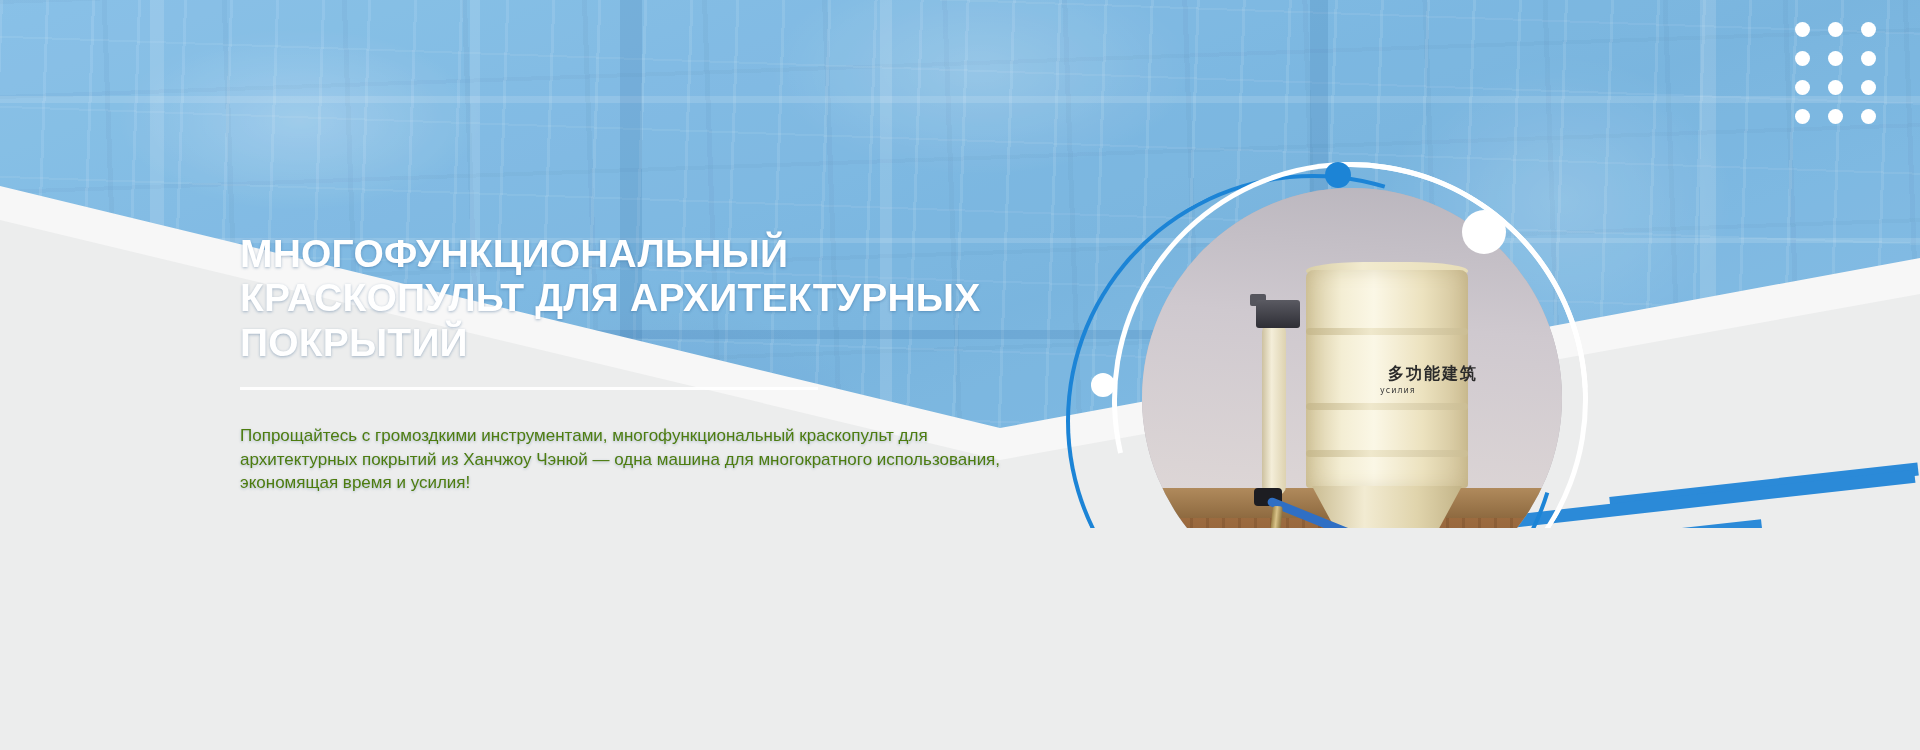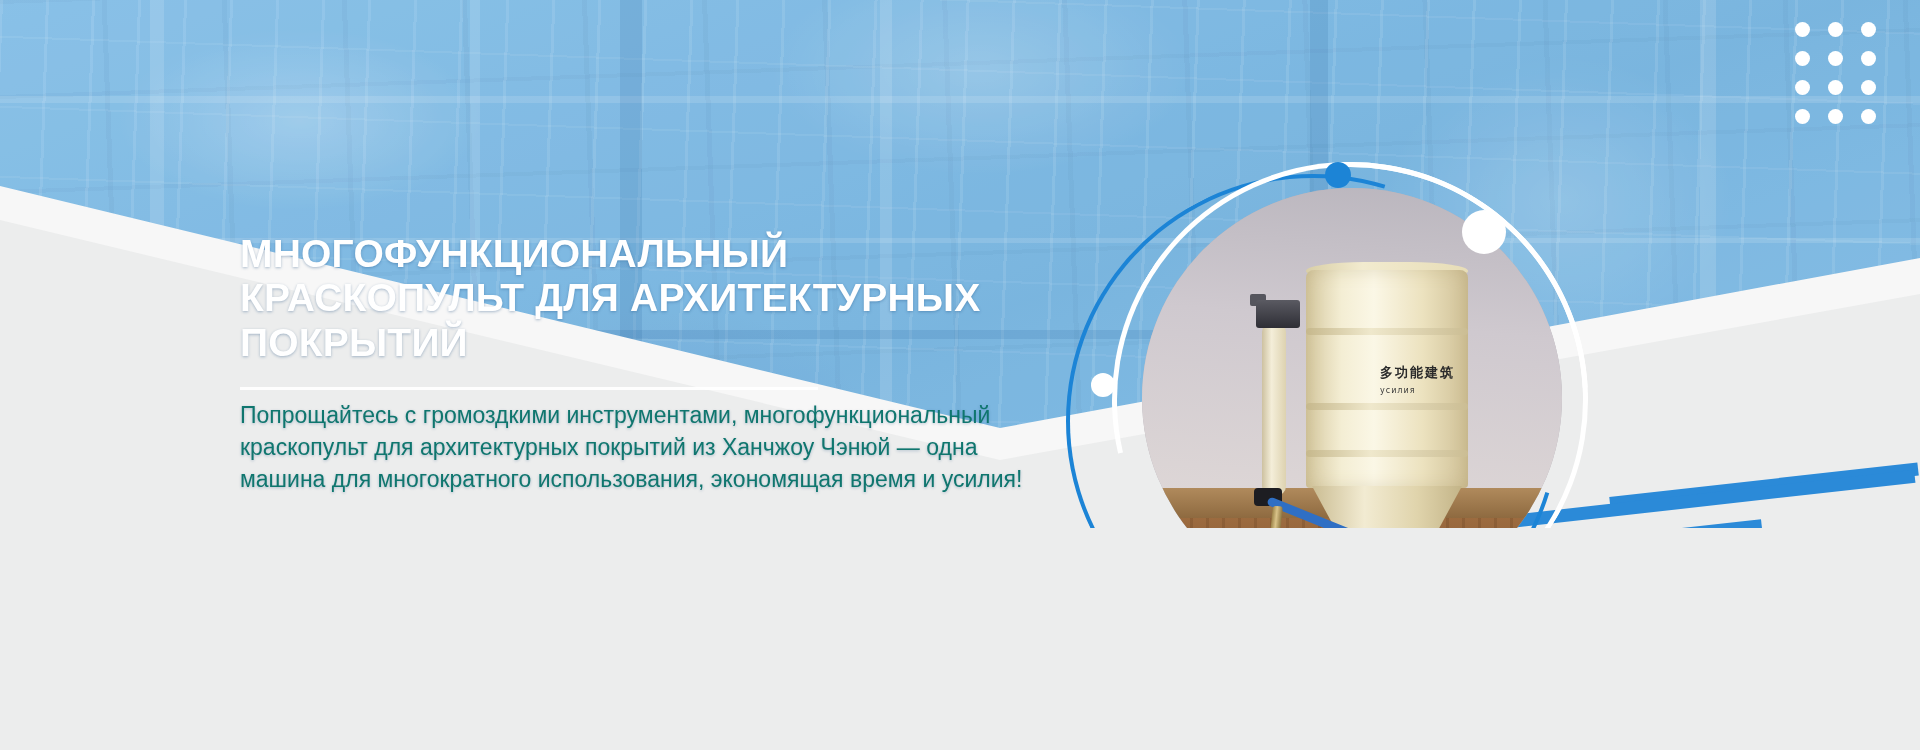--- a/index.html
+++ b/index.html
@@ -219,22 +219,22 @@
     border-radius:6px;
     background:#2f6fc4;
     transform:rotate(22deg); transform-origin:left center;
   }
   .brass {
     position:absolute; left:128px; top:318px; width:10px; height:56px;
     background:linear-gradient(90deg,#9c8348,#d9c389 45%,#8e7640);
     border-radius:3px; transform:rotate(6deg);
   }
   .logo-cn {
-    position:absolute; left:238px; top:176px;
-    color:#2b2b2b; font-size:13px; letter-spacing:2px; font-weight:700;
+    position:absolute; left:246px; top:176px;
+    color:#2b2b2b; font-size:16px; letter-spacing:2px; font-weight:700;
     font-family:"DejaVu Sans", sans-serif;
     white-space:nowrap;
     transform:scaleY(1.05);
   }
   .logo-cn-sub {
     position:absolute; left:238px; top:198px;
     color:#3a3a3a; font-size:8px; letter-spacing:1px;
     font-family:"DejaVu Sans", sans-serif;
     white-space:nowrap;
   }
@@ -248,23 +248,23 @@
     font-weight:700;
     letter-spacing:.2px;
     text-transform:uppercase;
     text-shadow:0 1px 3px rgba(20,70,120,.35);
   }
   .rule {
     margin-top:22px;
     width:578px; height:3px; background:#ffffff; opacity:.95;
   }
   .subcopy {
-    margin-top:10px;
-    color:#0f766e;
-    font-size:23px;
+    margin-top:34px;
+    color:#4d7c0f;
+    font-size:17px;
     line-height:1.38;
     max-width:790px;
     text-shadow:0 1px 3px rgba(20,70,120,.3);
   }
 </style>
 </head>
 <body>
 
 <div class="banner">
 

